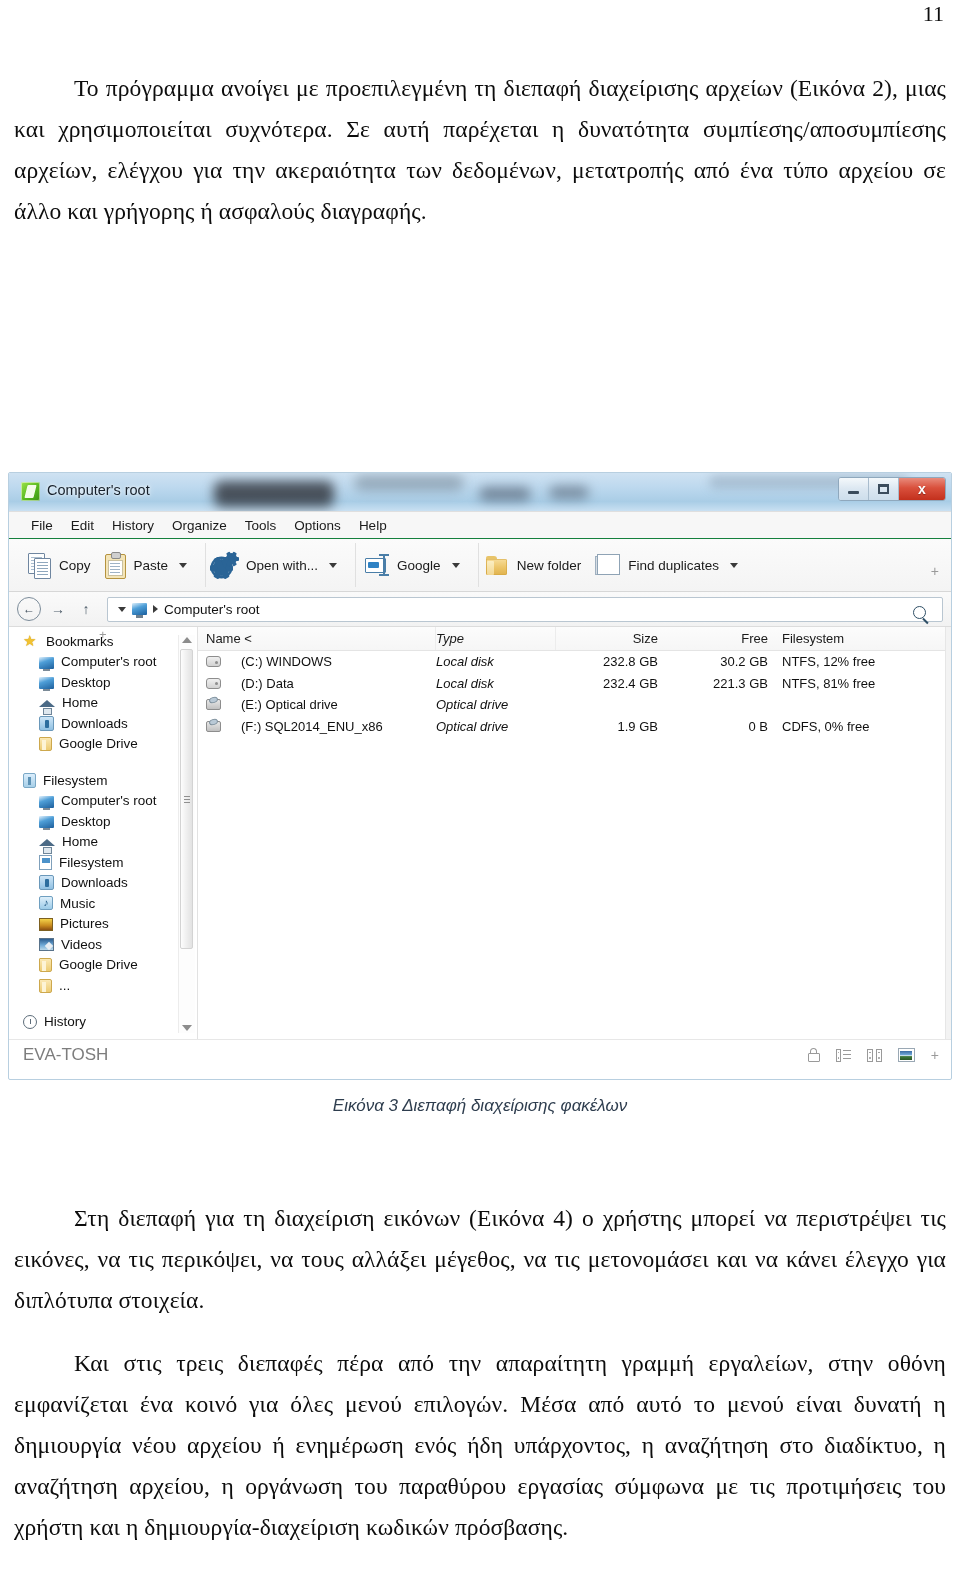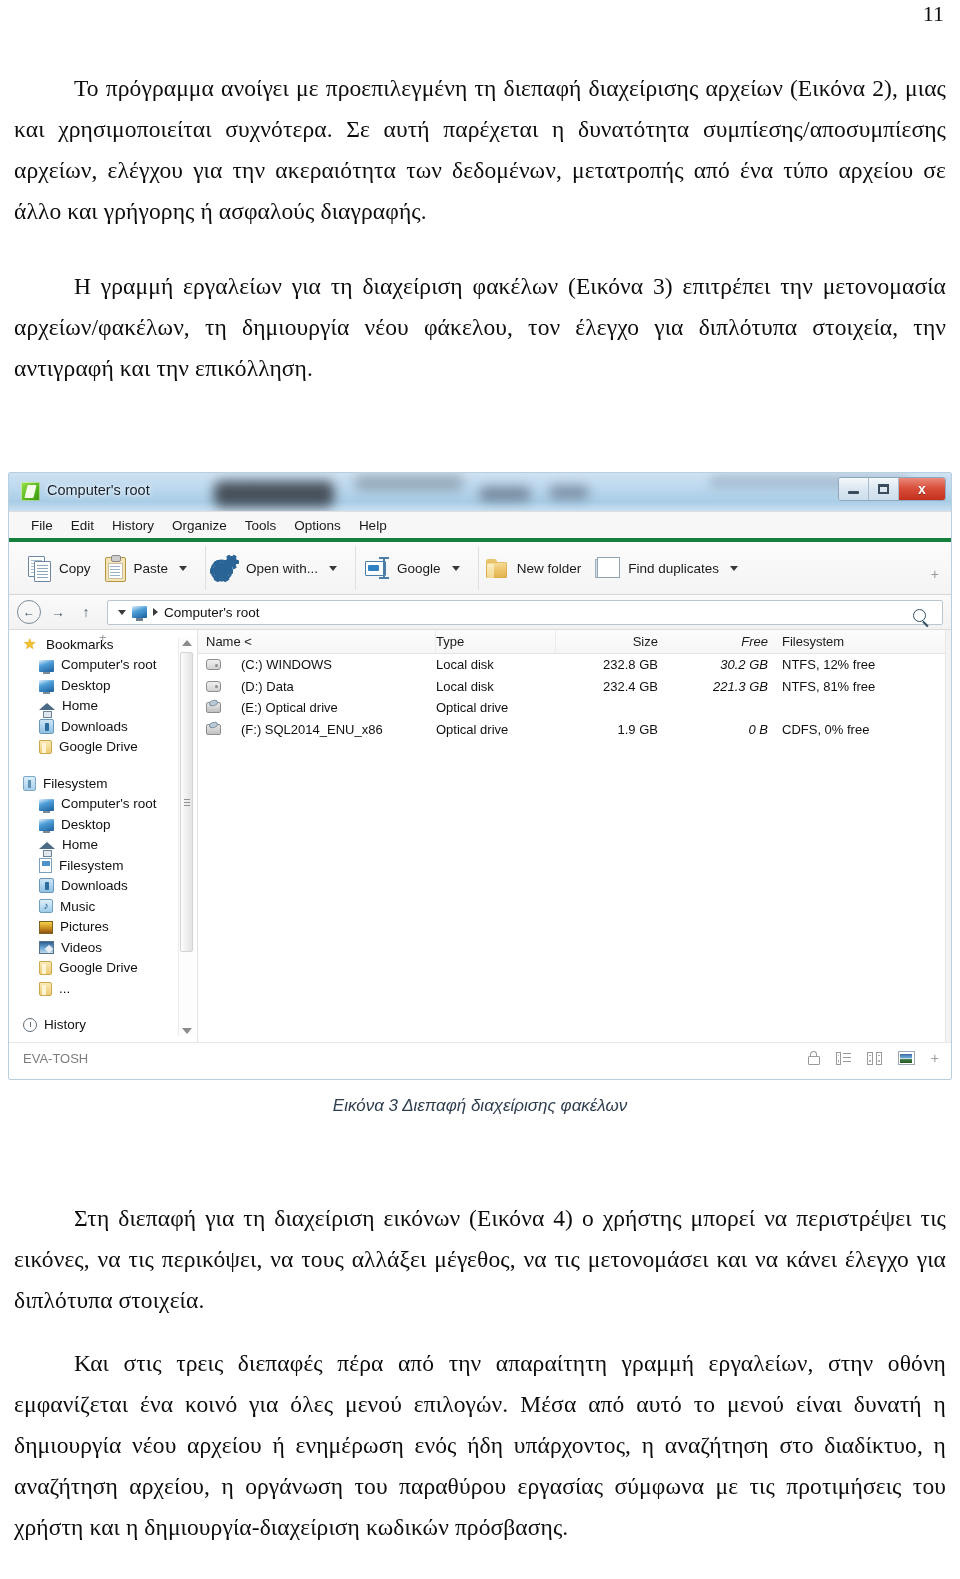--- a/index.html
+++ b/index.html
@@ -157,21 +157,21 @@
     font-weight: bold;
     line-height: 1;
     text-shadow: 0 1px 1px rgba(0,0,0,0.35);
   }
 
   
   .menubar {
     height: 26px;
     background: #f7f7f7;
     border-top: 1px solid #dfdfdf;
-    border-bottom: 4px solid #15803d;
+    border-bottom: 1px solid #15803d;
     display: flex;
     align-items: center;
     padding-left: 14px;
     gap: 0px;
   }
   .menu-item {
     font-family: "Liberation Sans", sans-serif;
     font-size: 13.5px;
     color: #1a1a1a;
     padding: 2px 10px 2px 8px;
@@ -688,23 +688,23 @@
   }
   .fl-row {
     display: flex;
     height: 21.5px;
     align-items: center;
     font-family: "Liberation Sans", sans-serif;
     font-size: 13px;
     color: #101010;
   }
   .col-name   { width: 238px; padding-left: 8px; box-sizing: border-box; display:flex; align-items:center; gap:20px; }
-  .col-type   { width: 120px; box-sizing: border-box; }
+  .col-type   { width: 120px; box-sizing: border-box; font-style: italic; }
   .col-size   { width: 112px; box-sizing: border-box; text-align: right; padding-right: 10px; }
-  .col-free   { width: 110px; box-sizing: border-box; text-align: right; padding-right: 10px; font-style: italic; }
+  .col-free   { width: 110px; box-sizing: border-box; text-align: right; padding-right: 10px; }
   .col-fs     { flex: 1;      box-sizing: border-box; padding-left: 4px; }
   .fl-header .col-name,
   .fl-header .col-type,
   .fl-header .col-fs { border-right: 1px solid #ececec; height: 100%; display:flex; align-items:center; }
   .fl-header .col-size,
   .fl-header .col-free { height: 100%; display:flex; align-items:center; justify-content:flex-end; }
   .fl-header .col-name { gap: 4px; }
 
   .drive-ico {
     width: 15px; height: 11px;
@@ -750,21 +750,21 @@
     height: 30px;
     background: #ffffff;
     border-top: 1px solid #e7e7e7;
     display: flex;
     align-items: center;
     padding: 0 10px 0 14px;
     position: relative;
   }
   .status-text {
     font-family: "Liberation Sans", sans-serif;
-    font-size: 13px;
+    font-size: 17px;
     color: #7d7d7d;
   }
   .status-icons {
     position: absolute;
     right: 12px;
     display: flex;
     align-items: center;
     gap: 16px;
   }
   .st-ico { position: relative; }
@@ -855,21 +855,20 @@
     top: 1198px;
   }
 </style>
 </head>
 <body>
 
 <div class="page-number">11</div>
 
 <div class="doc-body">
   <p class="para">Το πρόγραμμα ανοίγει με προεπιλεγμένη τη διεπαφή διαχείρισης αρχείων (Εικόνα 2), μιας και χρησιμοποιείται συχνότερα. Σε αυτή παρέχεται η δυνατότητα συμπίεσης/αποσυμπίεσης αρχείων, ελέγχου για την ακεραιότητα των δεδομένων, μετατροπής από ένα τύπο αρχείου σε άλλο και γρήγορης ή ασφαλούς διαγραφής.</p>
-  <p class="para para2">Η γραμμή εργαλείων για τη διαχείριση φακέλων (Εικόνα 3) επιτρέπει την μετονομασία αρχείων/φακέλων, τη δημιουργία νέου φάκελου, τον έλεγχο για διπλότυπα στοιχεία, την αντιγραφή και την επικόλληση.</p>
 </div>
 
 <div class="shot-wrap">
   <div class="shot-frame">
 
     <div class="titlebar">
       <div class="tb-blur1"></div>
       <div class="tb-blur2"></div>
       <div class="tb-blur3"></div>
       <div class="tb-blur4"></div>

